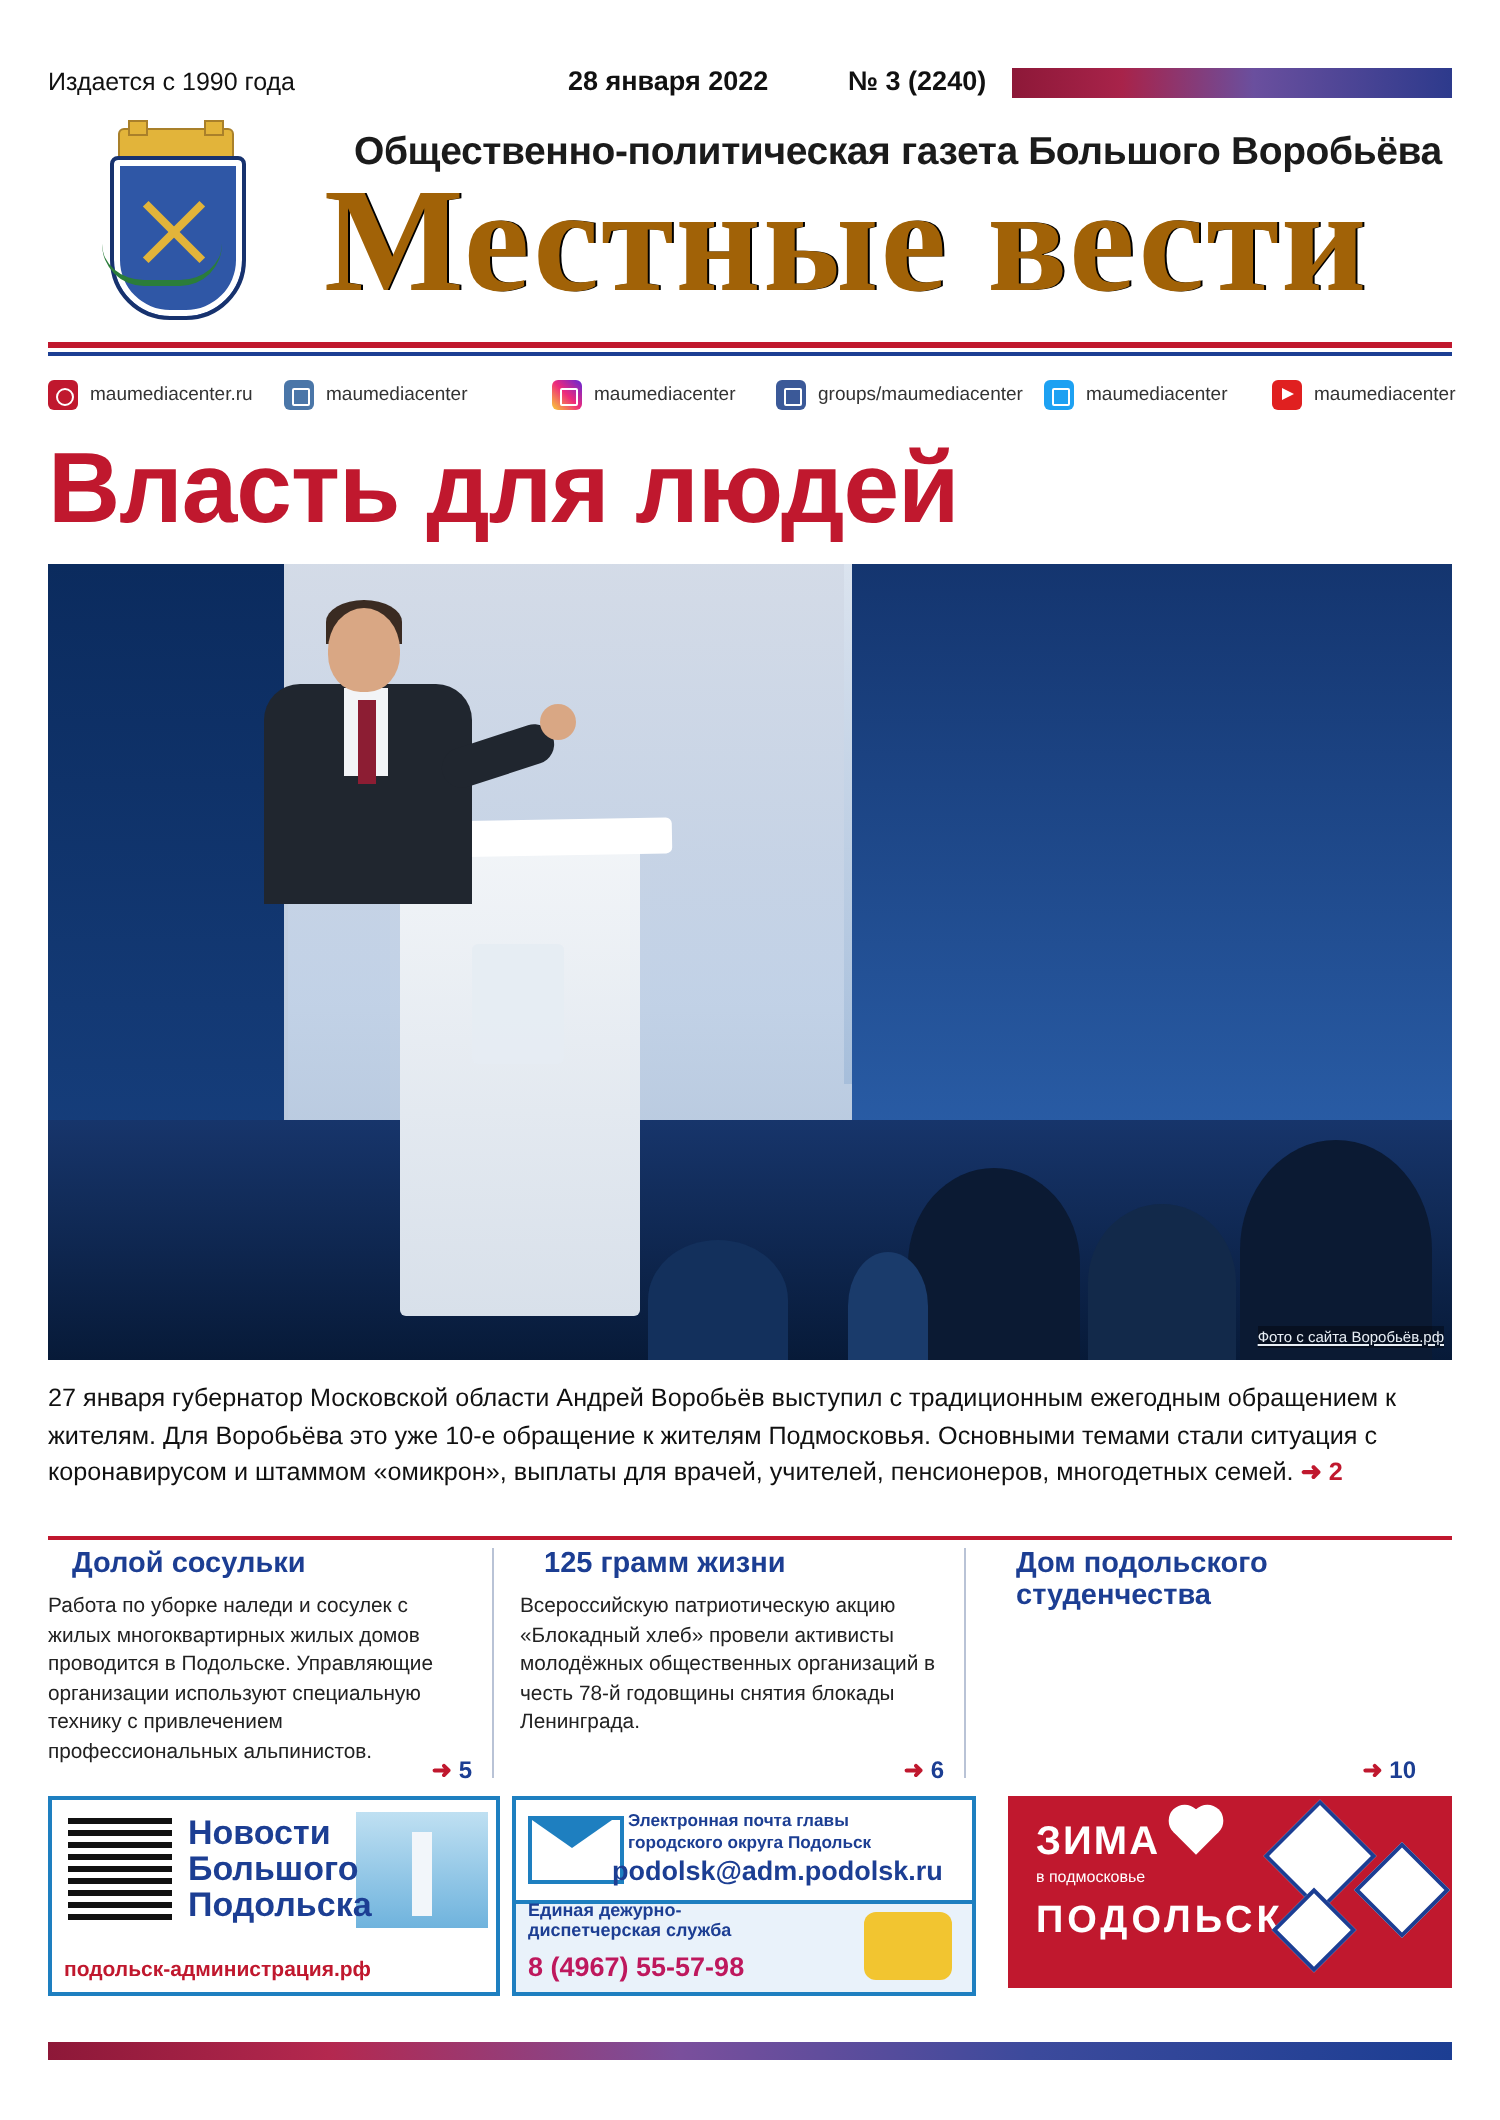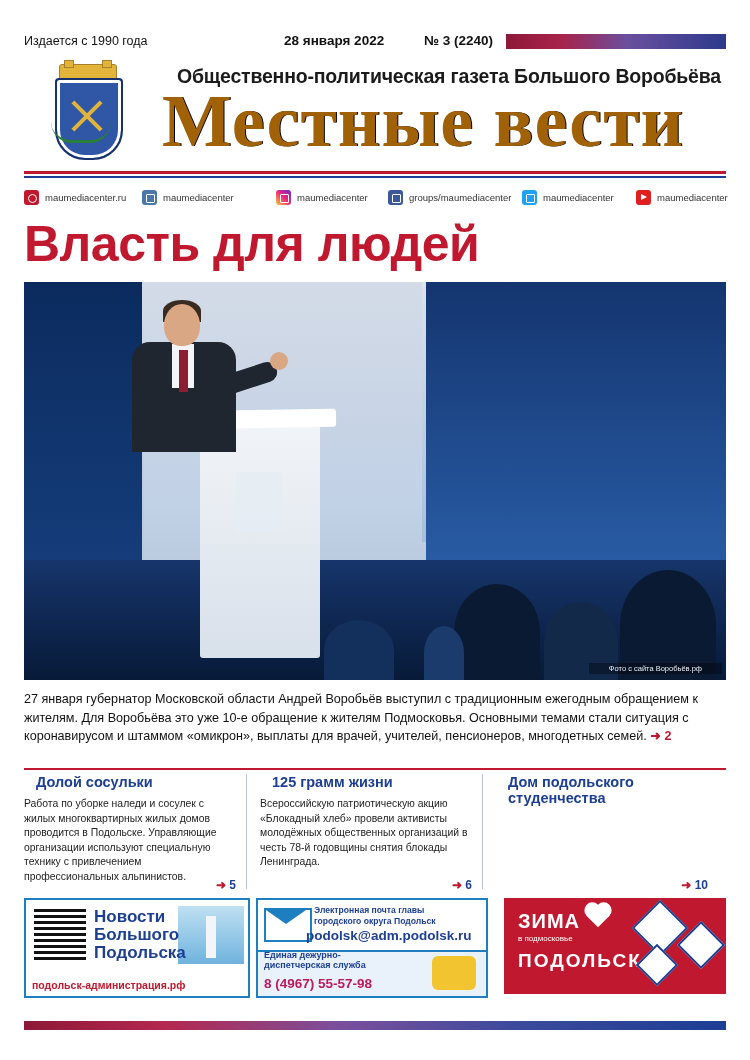--- a/index.html
+++ b/index.html
@@ -66,21 +66,21 @@
   .podium-top{position:absolute;left:160px;top:128px;width:152px;height:18px;background:#fff;border-radius:3px;transform:rotate(-1deg);}
   .podium-crest{position:absolute;left:212px;top:190px;width:46px;height:60px;background:#e6ecf3;border-radius:3px;opacity:.9;}
   .speaker-head{position:absolute;left:140px;top:22px;width:36px;height:42px;background:#d9a784;border-radius:50% 50% 45% 45%;}
   .speaker-hair{position:absolute;left:139px;top:18px;width:38px;height:22px;background:#3a2b22;border-radius:50% 50% 0 0;}
   .speaker-body{position:absolute;left:108px;top:60px;width:104px;height:110px;background:#20262f;border-radius:18px 18px 0 0;}
   .speaker-shirt{position:absolute;left:148px;top:62px;width:22px;height:44px;background:#f2f4f7;}
   .speaker-tie{position:absolute;left:155px;top:68px;width:9px;height:42px;background:#8c1d33;}
   .speaker-arm{position:absolute;left:196px;top:86px;width:58px;height:20px;background:#20262f;border-radius:10px;transform:rotate(-18deg);}
   .speaker-hand{position:absolute;left:246px;top:70px;width:18px;height:18px;background:#d9a784;border-radius:50%;}
   .aud{position:absolute;bottom:0;border-radius:50% 50% 0 0;background:#0b1a33;}
-  .cap{position:absolute;right:4px;bottom:6px;font-size:7.5px;color:#e8eef5;background:rgba(0,0,0,.35);padding:1px 20px;}
+  .cap{position:absolute;right:4px;bottom:6px;font-size:7.5px;color:#e8eef5;background:rgba(0,0,0,.35);padding:1px 0;text-decoration:underline;}
 
   
   .lead{position:absolute;left:24px;top:690px;width:702px;font-size:12.6px;line-height:18.6px;color:#111;}
   .lead .arrow{color:#c0182e;font-weight:bold;}
   .rule-red2{position:absolute;left:24px;top:768px;width:702px;height:2px;background:#c0182e;}
 
   
   .cols{position:absolute;left:24px;top:774px;width:702px;height:120px;}
   .col{position:absolute;top:0;width:212px;}
   .col.c1{left:0;} .col.c2{left:236px;} .col.c3{left:472px;}

